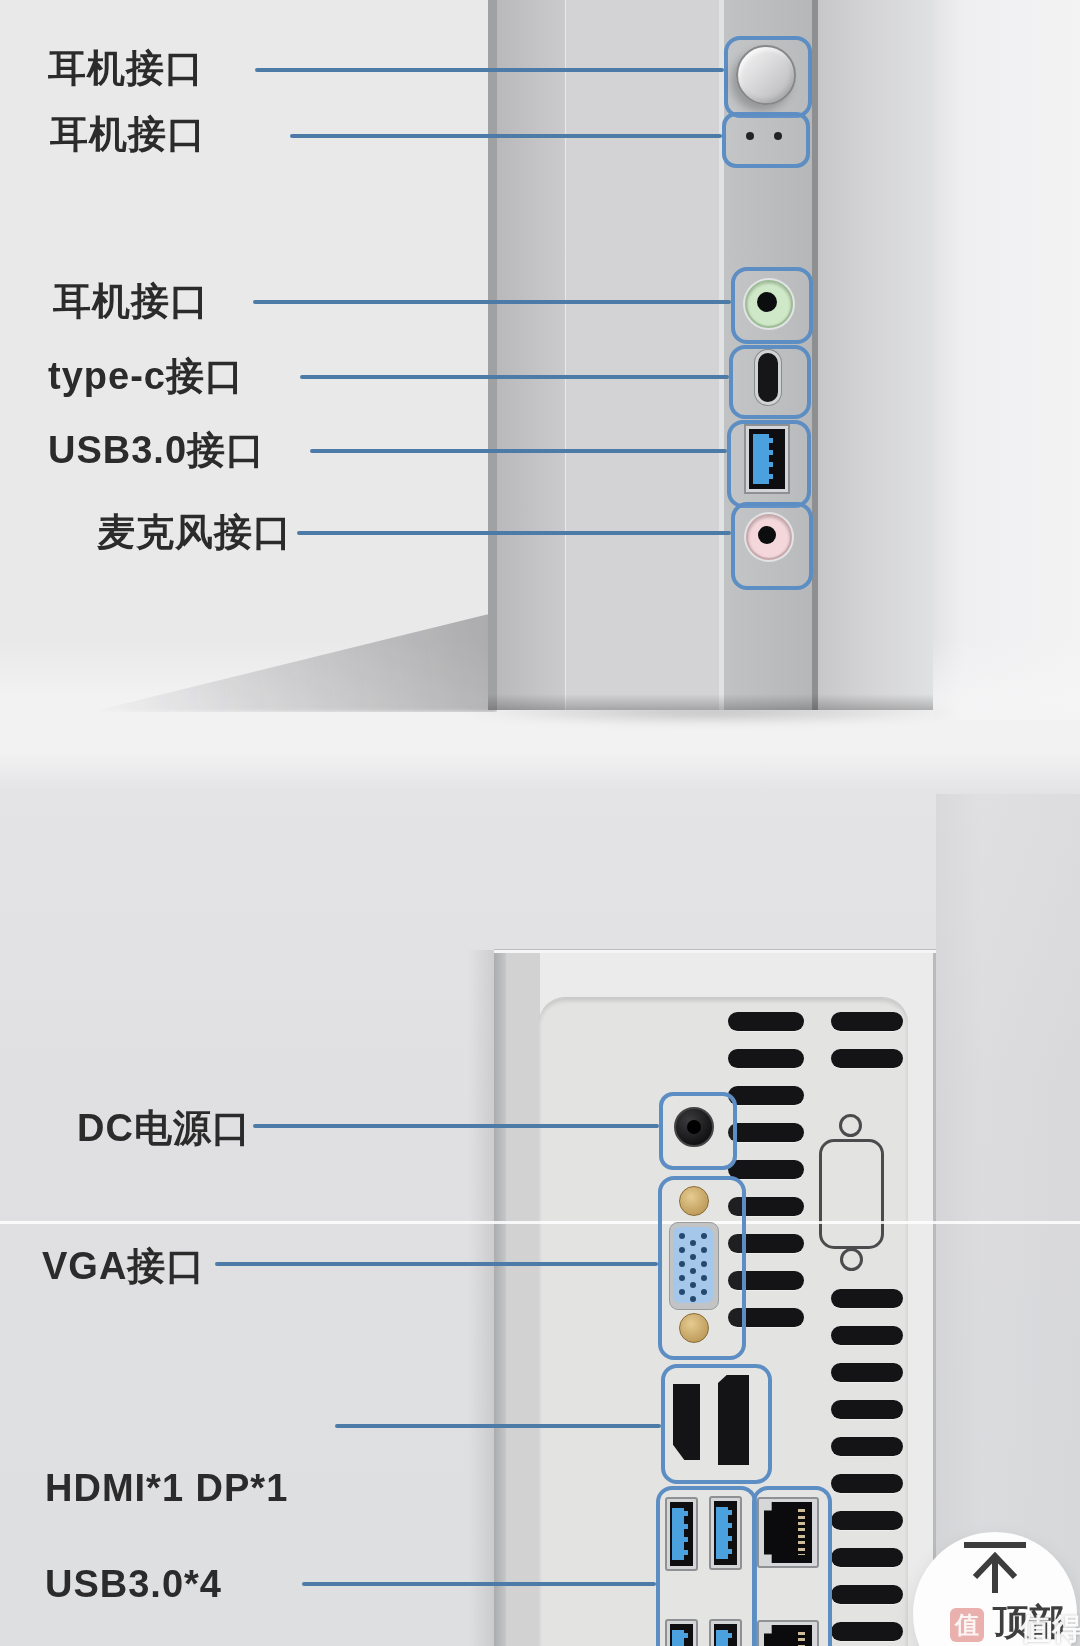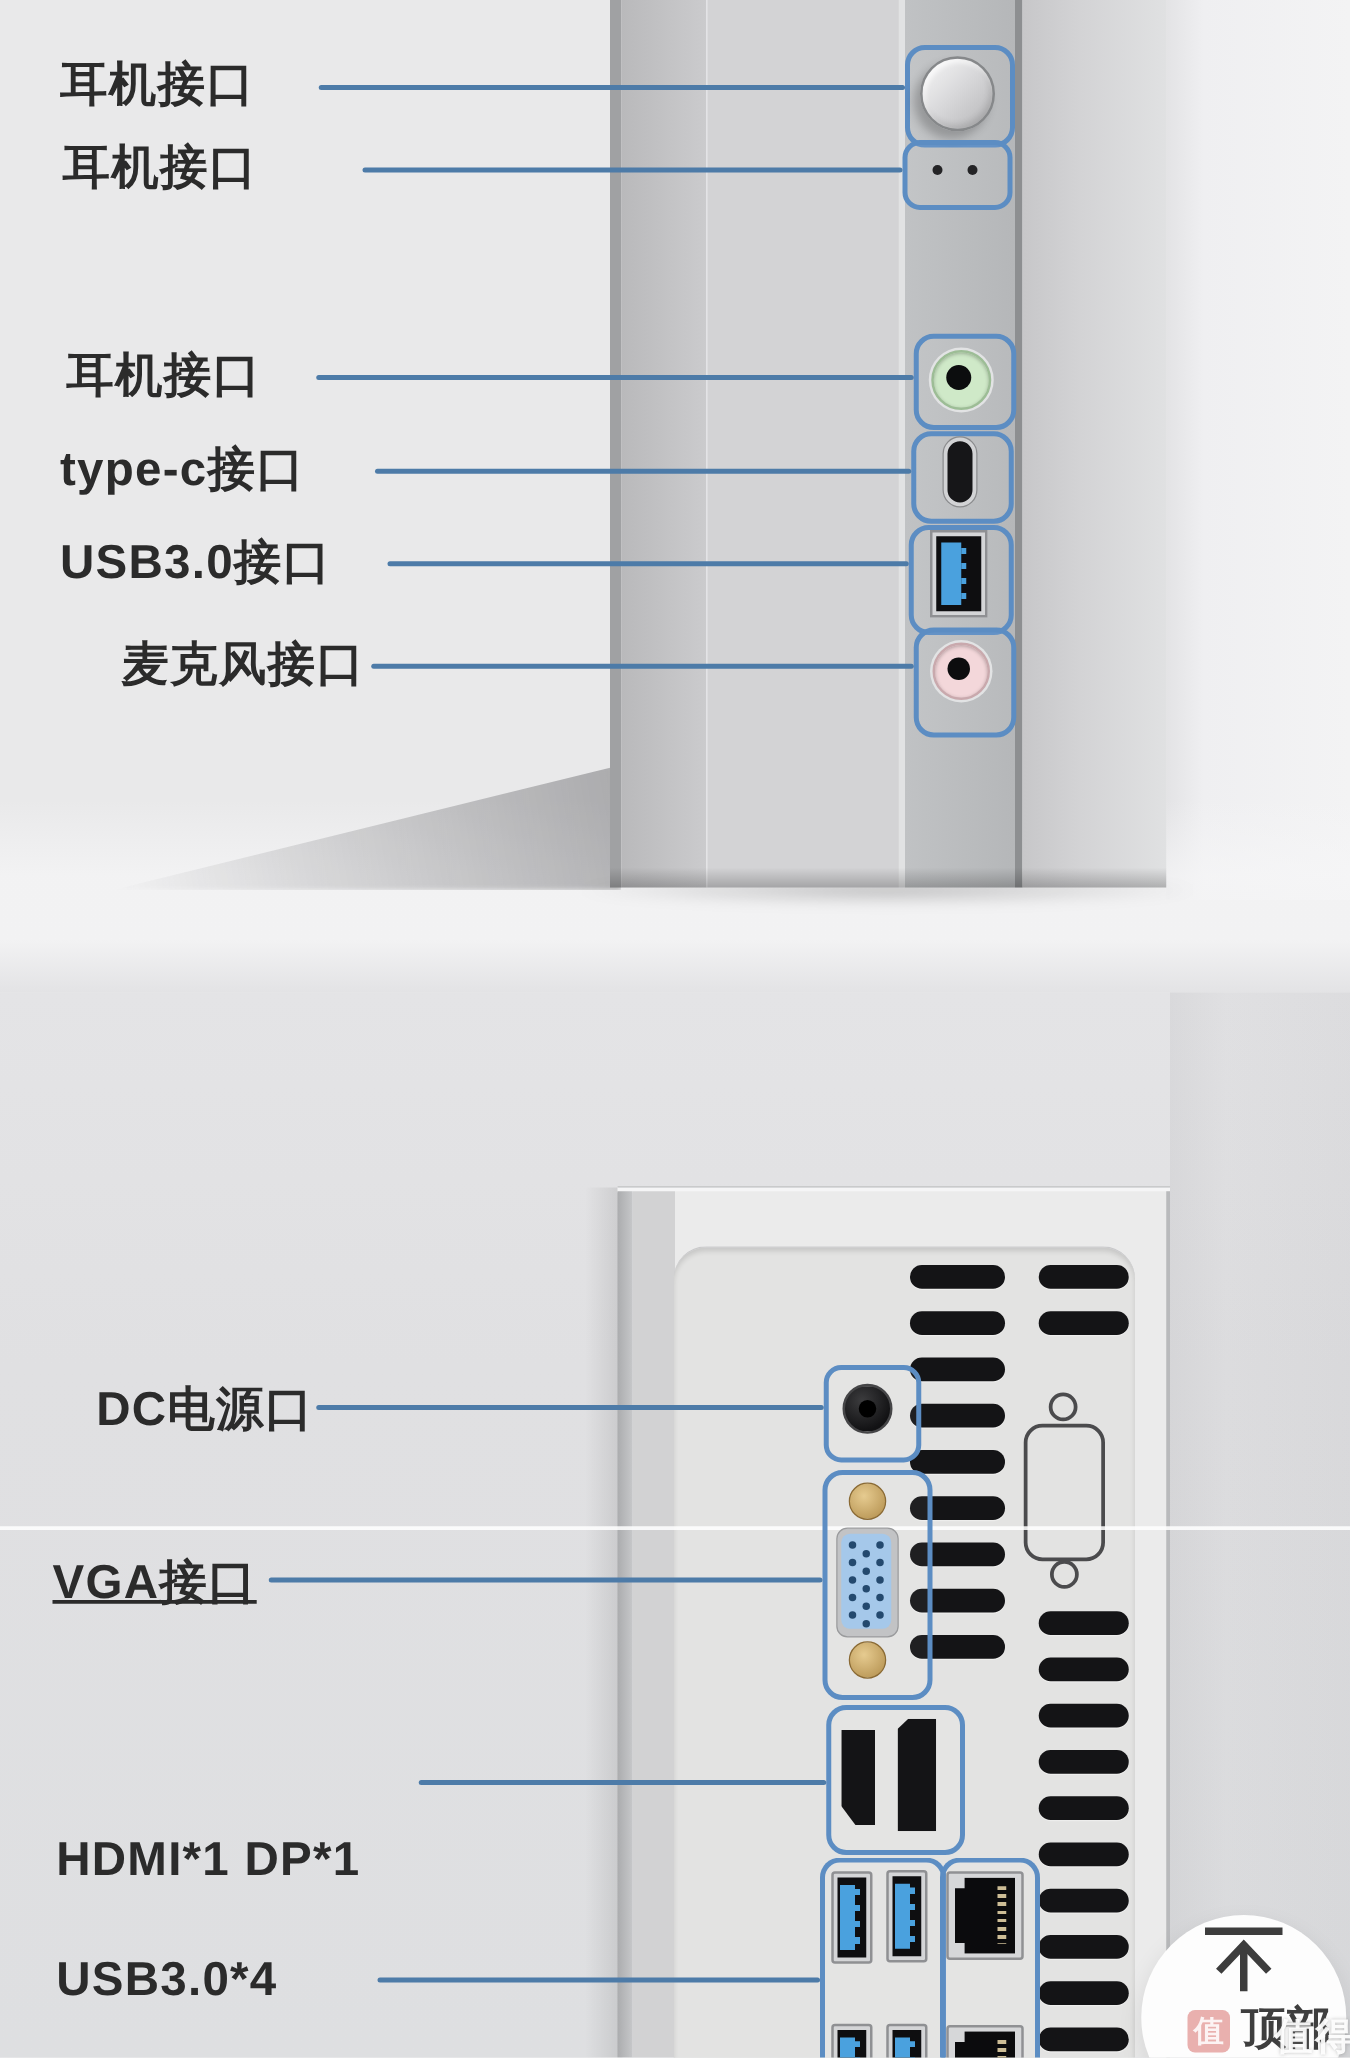--- a/index.html
+++ b/index.html
@@ -207,21 +207,21 @@
     <div class="cav"></div>
     <div class="pins"></div>
   </div>
 
 <div class="abs callout-line" style="left:253px;top:1124px;width:406px;"></div>
 <div class="abs callout-line" style="left:215px;top:1262px;width:443px;"></div>
 <div class="abs callout-line" style="left:335px;top:1424px;width:326px;"></div>
 <div class="abs callout-line" style="left:302px;top:1582px;width:354px;"></div>
 
 <div class="abs callout-label" style="left:45px;top:1104px;margin-left:32px;">DC电源口</div>
-<div class="abs callout-label" style="left:42px;top:1242px;text-decoration:underline;">VGA接口</div>
+<div class="abs callout-label" style="left:42px;top:1242px;">VGA接口</div>
 <div class="abs callout-label" style="left:45px;top:1464px;">HDMI*1 DP*1</div>
 <div class="abs callout-label" style="left:45px;top:1560px;">USB3.0*4</div>
 
 <div class="abs circle" style="left:913px;top:1532px;width:164px;height:164px;background:#fdfdfd;
             box-shadow:0 8px 20px rgba(0,0,0,0.10);z-index:8;cursor:pointer;"></div>
 <svg class="abs" style="left:957px;top:1540px;z-index:9;" width="76" height="54" viewBox="0 0 76 54">
   <line x1="7" y1="5" x2="69" y2="5" stroke="#3d3d3d" stroke-width="6"></line>
   <line x1="38" y1="17" x2="38" y2="53" stroke="#3d3d3d" stroke-width="6"></line>
   <polyline points="18,37 38,16 58,37" fill="none" stroke="#3d3d3d" stroke-width="6"></polyline>
 </svg>

